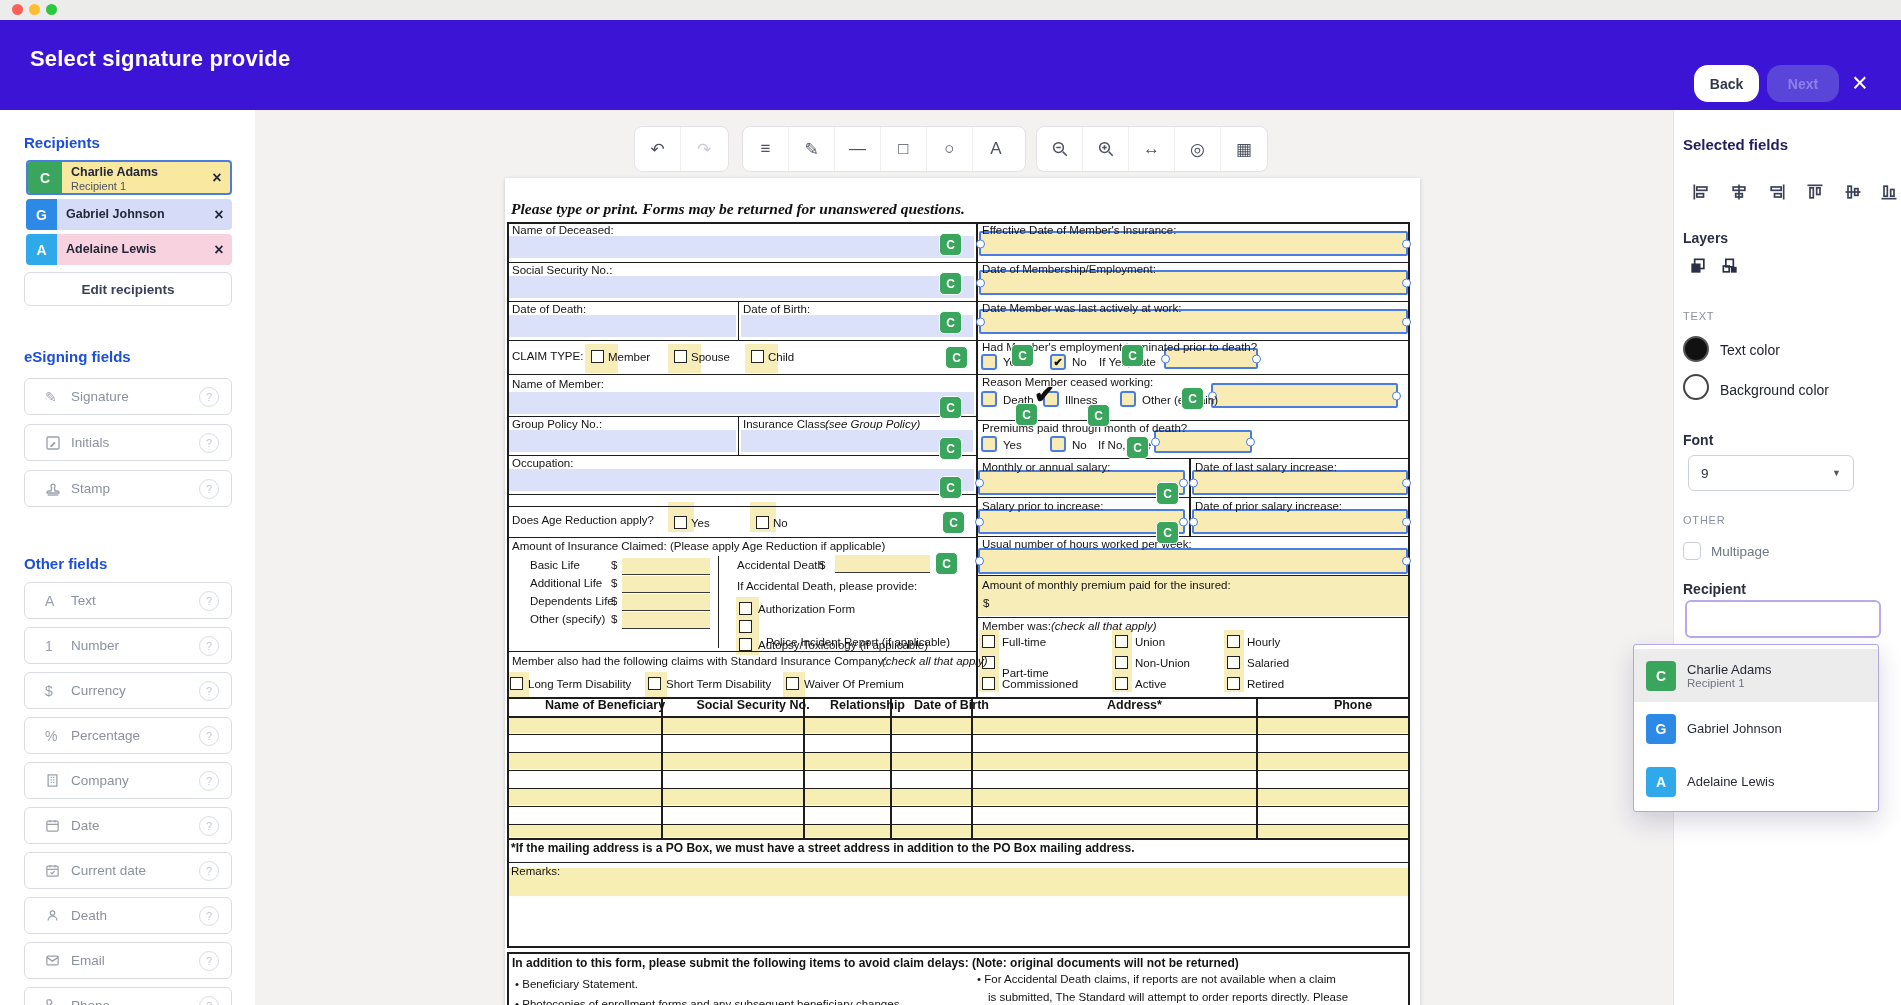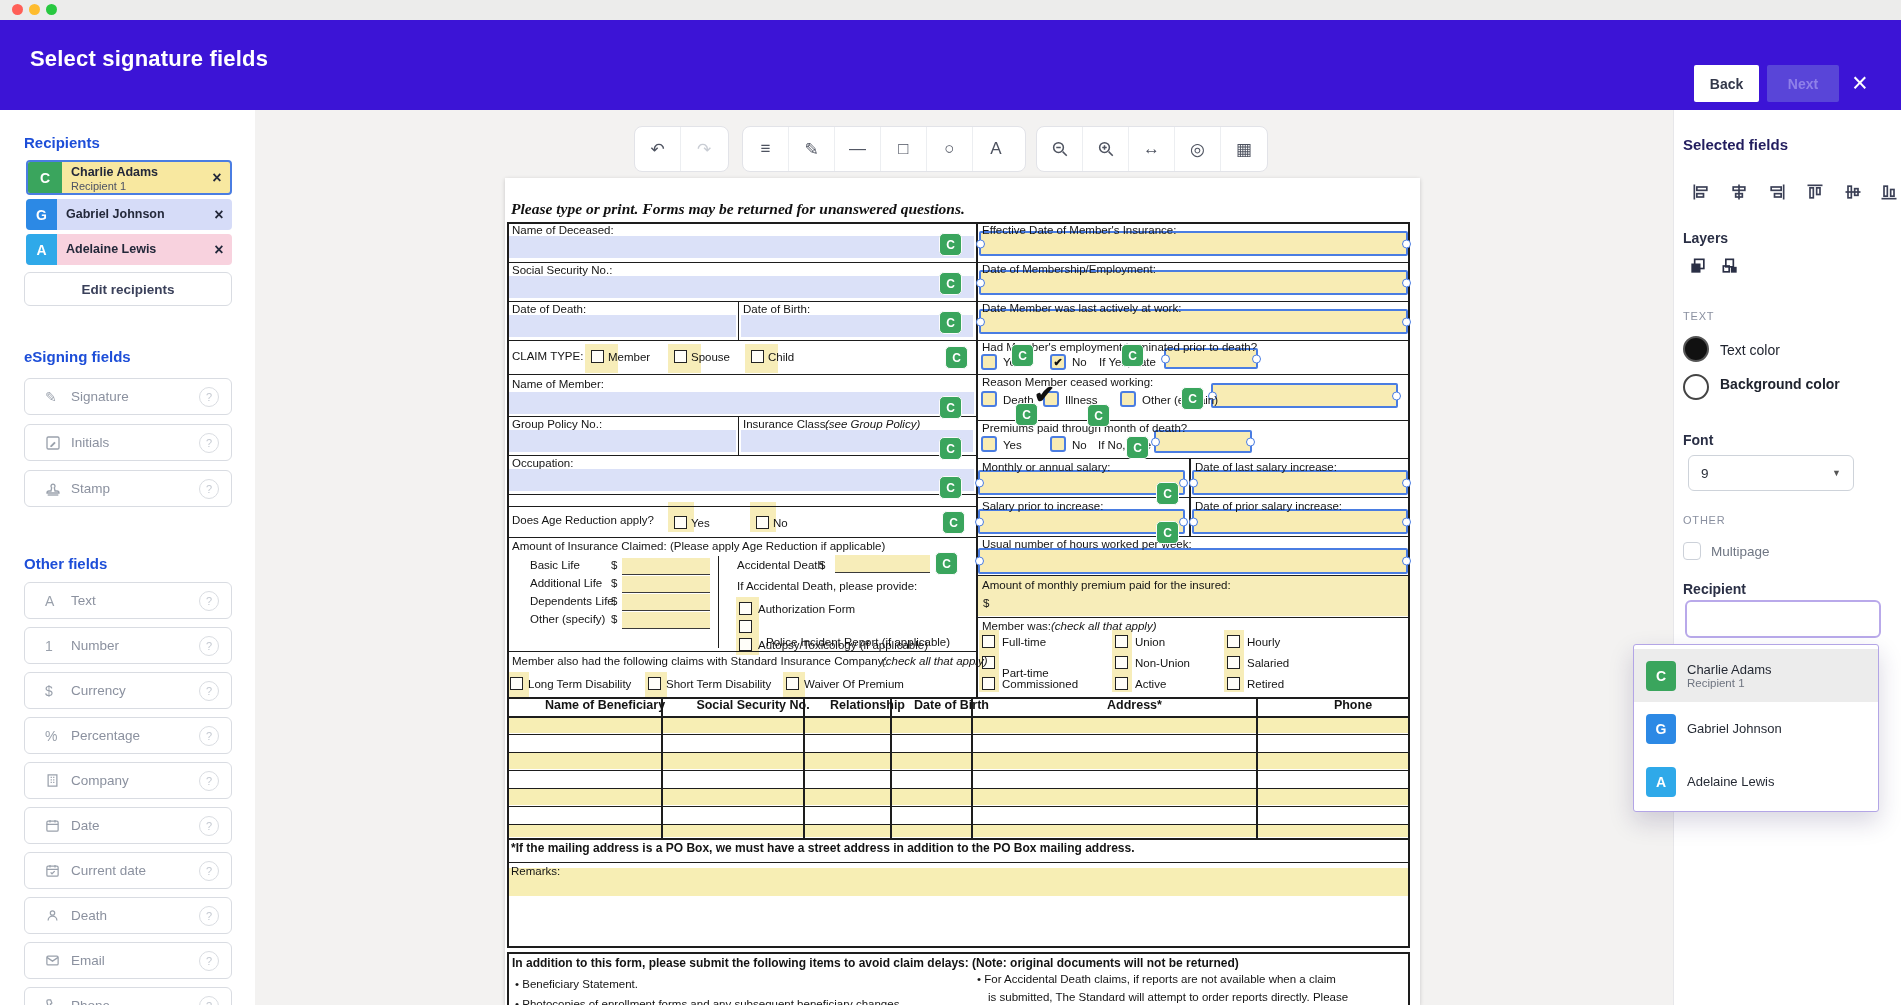--- a/index.html
+++ b/index.html
@@ -4,21 +4,21 @@
 <style>
   html,body{margin:0;padding:0;background:#ddd;}
   #app{position:relative;width:1901px;height:1005px;overflow:hidden;
        font-family:"Liberation Sans",sans-serif;background:#f3f2f1;}
   
   #titlebar{position:absolute;left:0;top:0;width:1901px;height:20px;background:#ececeb;border-bottom:1px solid #d9d8d7;}
   .tl{position:absolute;top:4px;width:11px;height:11px;border-radius:50%;}
   
   #hdr{position:absolute;left:0;top:20px;width:1901px;height:90px;background:#3c14d6;}
   #hdr h1{position:absolute;left:30px;top:26px;margin:0;font-size:22px;color:#fff;letter-spacing:.2px;}
-  .hbtn{position:absolute;top:45px;height:37px;border-radius:2px;font-size:14px;font-weight:bold;
+  .hbtn{position:absolute;top:45px;height:37px;border-radius:14px;font-size:14px;font-weight:bold;
         display:flex;align-items:center;justify-content:center;cursor:pointer;box-sizing:border-box;}
   #backbtn{left:1694px;width:65px;background:#fff;color:#33384a;}
   #nextbtn{left:1767px;width:72px;background:#5945d8;color:#8f80e9;}
   #closex{position:absolute;left:1852px;top:48px;color:#fff;font-size:27px;font-weight:300;line-height:30px;cursor:pointer;}
   
   #lsb{position:absolute;left:0;top:110px;width:255px;height:895px;background:#fff;border-right:1px solid #e7e7ea;overflow:hidden;}
   .sbh{position:absolute;left:24px;font-size:15px;font-weight:bold;color:#1d4ed8;}
   .chip{position:absolute;left:26px;width:206px;border-radius:4px;display:flex;align-items:stretch;overflow:hidden;box-sizing:border-box;}
   .chip .av{width:34px;display:flex;align-items:center;justify-content:center;color:#fff;font-weight:bold;font-size:14px;flex:none;}
   .chip .nm{flex:1;padding:3px 0 0 9px;font-size:12.5px;color:#23283a;font-weight:bold;line-height:14px;}
@@ -92,21 +92,21 @@
 <body>
 <div id="app">
 
 <div id="titlebar">
   <div class="tl" style="left:12px;background:#ff5f57;"></div>
   <div class="tl" style="left:29px;background:#febc2e;"></div>
   <div class="tl" style="left:46px;background:#28c840;"></div>
 </div>
 
 <div id="hdr">
-  <h1>Select signature fields</h1>
+  <h1>Select signature provide</h1>
   <div class="hbtn" id="backbtn">Back</div>
   <div class="hbtn" id="nextbtn">Next</div>
   <div id="closex">×</div>
 </div>
 
 <div id="lsb">
   <div class="sbh" style="top:24px;">Recipients</div>
 
   <div class="chip" style="top:50px;height:35px;background:#f8e8a0;border:2px solid #4a7de2;">
     <div class="av" style="background:#3aa55d;">C</div>
@@ -546,21 +546,21 @@
           <rect x="7" y="4" width="9" height="9" fill="none" stroke="#2a2f45" stroke-width="2"></rect>
           <rect x="4" y="12" width="7" height="7" fill="none" stroke="#2a2f45" stroke-width="2"></rect>
           <rect x="13" y="13" width="7" height="7" fill="#2a2f45"></rect>
         </svg>
       </div>
 
   <div class="rsec" style="left:9px;top:200px;">TEXT</div>
   <div class="swatch" style="left:9px;top:226px;background:#111;border:2px solid #555;"></div>
   <div class="rlbl" style="left:46px;top:232px;">Text color</div>
   <div class="swatch" style="left:9px;top:264px;background:#fff;border:2px solid #444;"></div>
-  <div class="rlbl" style="left:46px;top:266px;font-weight:bold;">Background color</div>
+  <div class="rlbl" style="left:46px;top:272px;">Background color</div>
 
   <div class="rh2" style="left:9px;top:322px;">Font</div>
   <div id="fontsel">
     <span>9</span>
     <span class="car">▼</span>
   </div>
 
   <div class="rsec" style="left:9px;top:404px;">OTHER</div>
   <div id="mpcb"></div>
   <div class="rlbl" style="left:37px;top:434px;color:#6f7683;font-size:13.5px;">Multipage</div>

